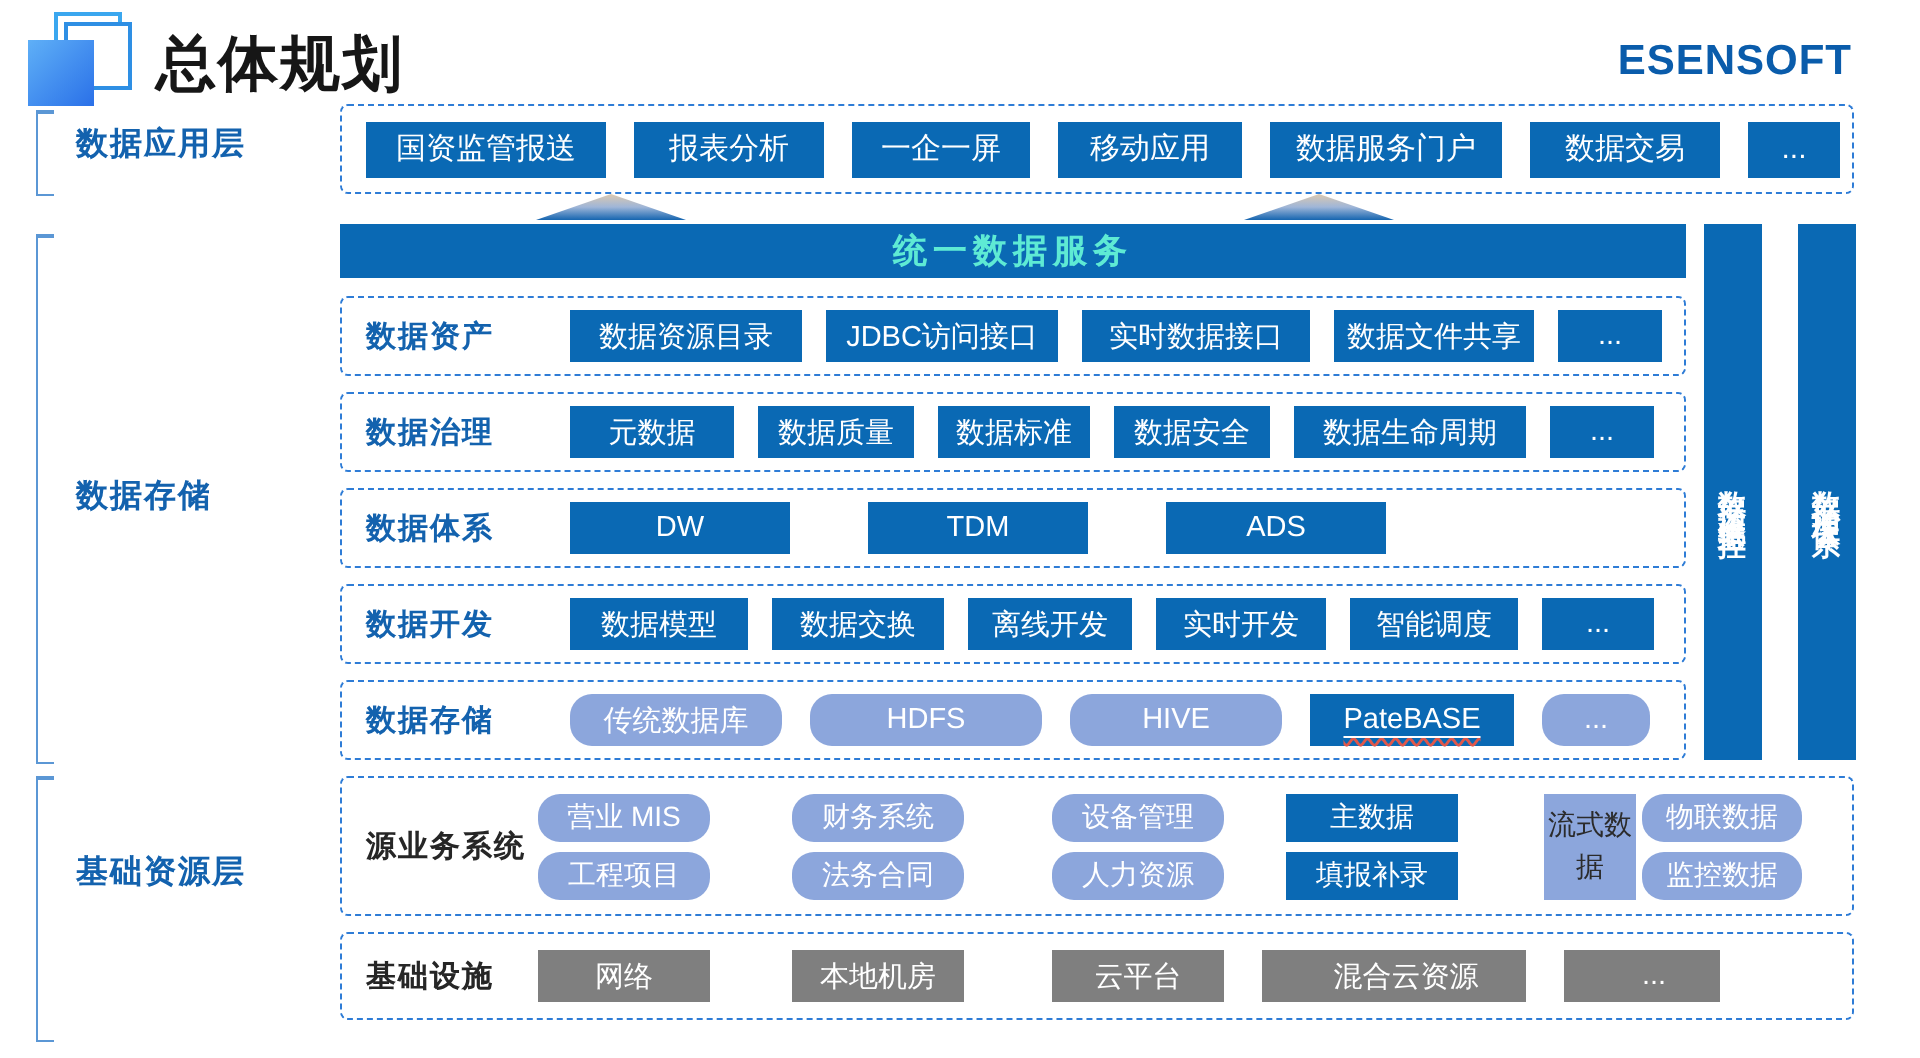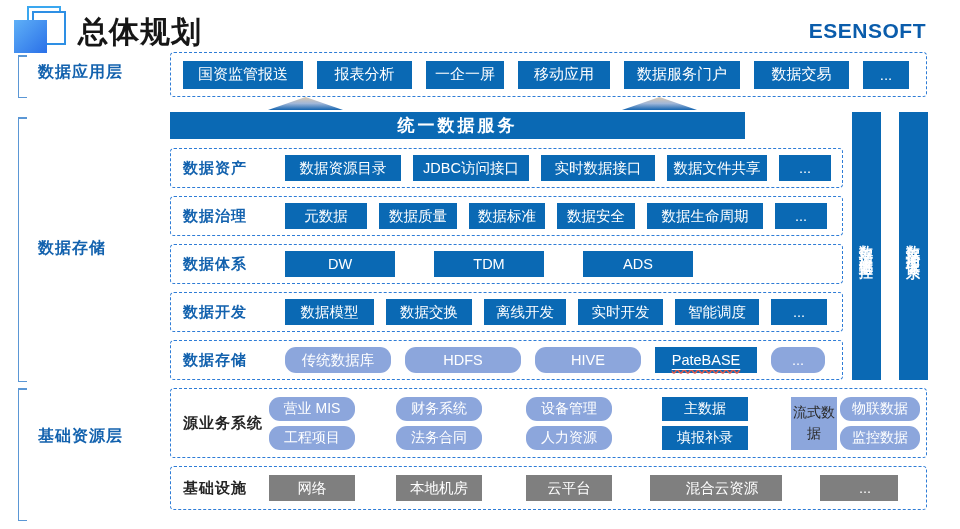--- a/index.html
+++ b/index.html
@@ -55,38 +55,38 @@
 
   .flexrow { display:flex; align-items:center; }
   .g12 { gap:12px; } .g14 { gap:14px; } .g39 { gap:39px; }
 
   
   .arrow { position:absolute; width:75px; height:13px; }
   .arrow.a1 { left:268px; top:97px; }
   .arrow.a2 { left:622px; top:97px; }
 
   
-  .banner { position:absolute; left:170px; top:112px; width:575px; height:27px; background:#0a69b4;
-            color:#ffffff; font-size:17px; font-weight:bold; letter-spacing:3px;
+  .banner { position:absolute; left:170px; top:112px; width:673px; height:27px; background:#0a69b4;
+            color:#5eead4; font-size:17px; font-weight:bold; letter-spacing:3px;
             display:flex; align-items:center; justify-content:center; }
   .vbar { position:absolute; top:112px; width:29px; height:268px; background:#0a69b4;
           display:flex; align-items:center; justify-content:center; }
   .vbar.b1 { left:852px; } .vbar.b2 { left:899px; }
   .vbar span { writing-mode:vertical-rl; text-orientation:upright; color:#ffffff;
                font-size:14px; font-weight:bold; letter-spacing:4px; }
 
   
   .group { display:flex; flex-direction:column; gap:5px; }
   .group .btn { height:24px; width:86px; font-size:14px; }
   .group.narrow .btn { width:80px; }
   .stream { height:53px; width:46px; background:#8ca6dc; color:#2b2b2b; font-size:14px;
             display:flex; align-items:center; justify-content:center; text-align:center;
             line-height:1.5; word-break:break-all; padding:2px; }
   .ml2 { margin-left:2px; } .ml3 { margin-left:3px; } .ml41 { margin-left:41px; }
-  .ml42 { margin-left:38px;padding-left:12px; } .ml43 { margin-left:43px; } .ml44 { margin-left:44px; }
+  .ml42 { margin-left:19px;padding-left:12px; } .ml43 { margin-left:43px; } .ml44 { margin-left:44px; }
 </style>
 </head>
 <body>
 
 <div class="canvas">
 
   <div class="logo">
     <div class="lg-o1"></div>
     <div class="lg-o2"></div>
     <div class="lg-solid"></div>
@@ -97,21 +97,21 @@
   <div class="bracket app"></div>
   <div class="bracket mgmt"></div>
   <div class="bracket res"></div>
   <div class="rail-label app">数据应用层</div>
   <div class="rail-label mgmt">数据存储</div>
   <div class="rail-label res">基础资源层</div>
 
   <div class="dashed appbox">
     <div class="btn" style="width:120px">国资监管报送</div>
     <div class="btn" style="width:95px">报表分析</div>
-    <div class="btn" style="width:78px">一企一屏</div>
+    <div class="btn" style="width:89px">一企一屏</div>
     <div class="btn" style="width:92px">移动应用</div>
     <div class="btn" style="width:116px">数据服务门户</div>
     <div class="btn" style="width:95px">数据交易</div>
     <div class="btn" style="width:46px">...</div>
   </div>
 
   <svg class="arrow a1" viewBox="0 0 75 13">
     <defs>
         <linearGradient id="ag1" x1="0" y1="0" x2="0" y2="1">
       <stop offset="0" stop-color="#dcc9b0"></stop>

